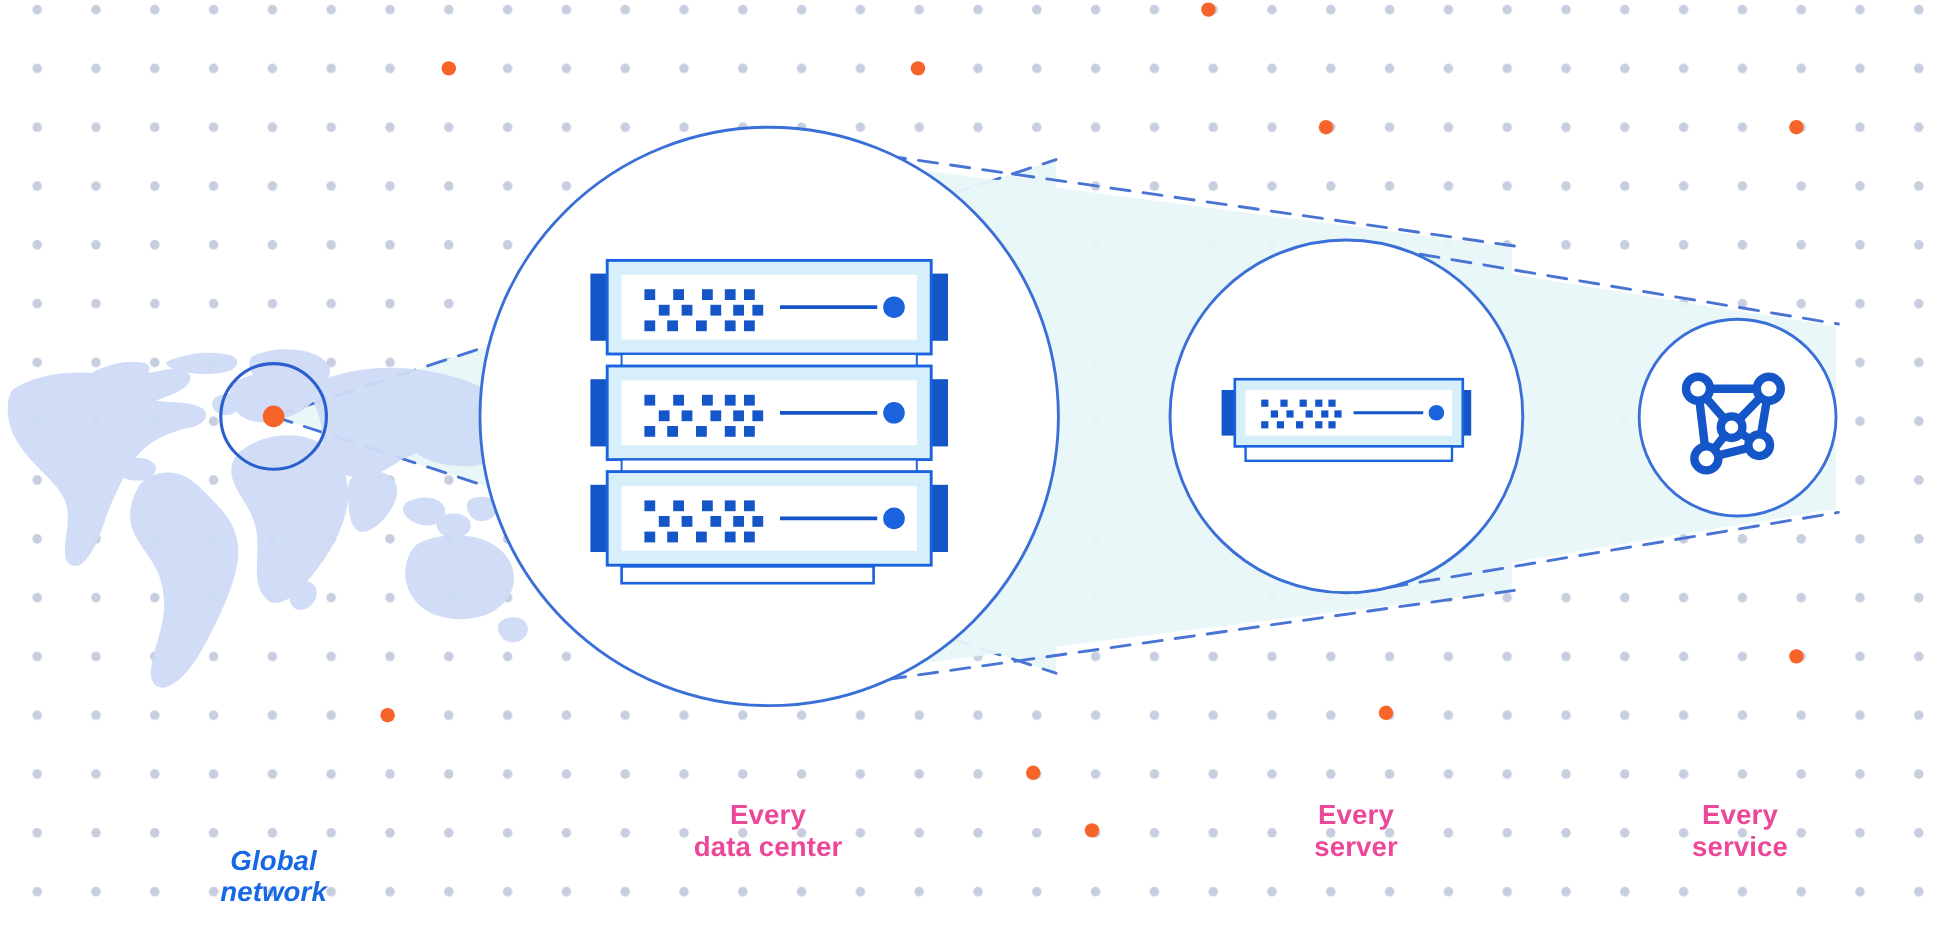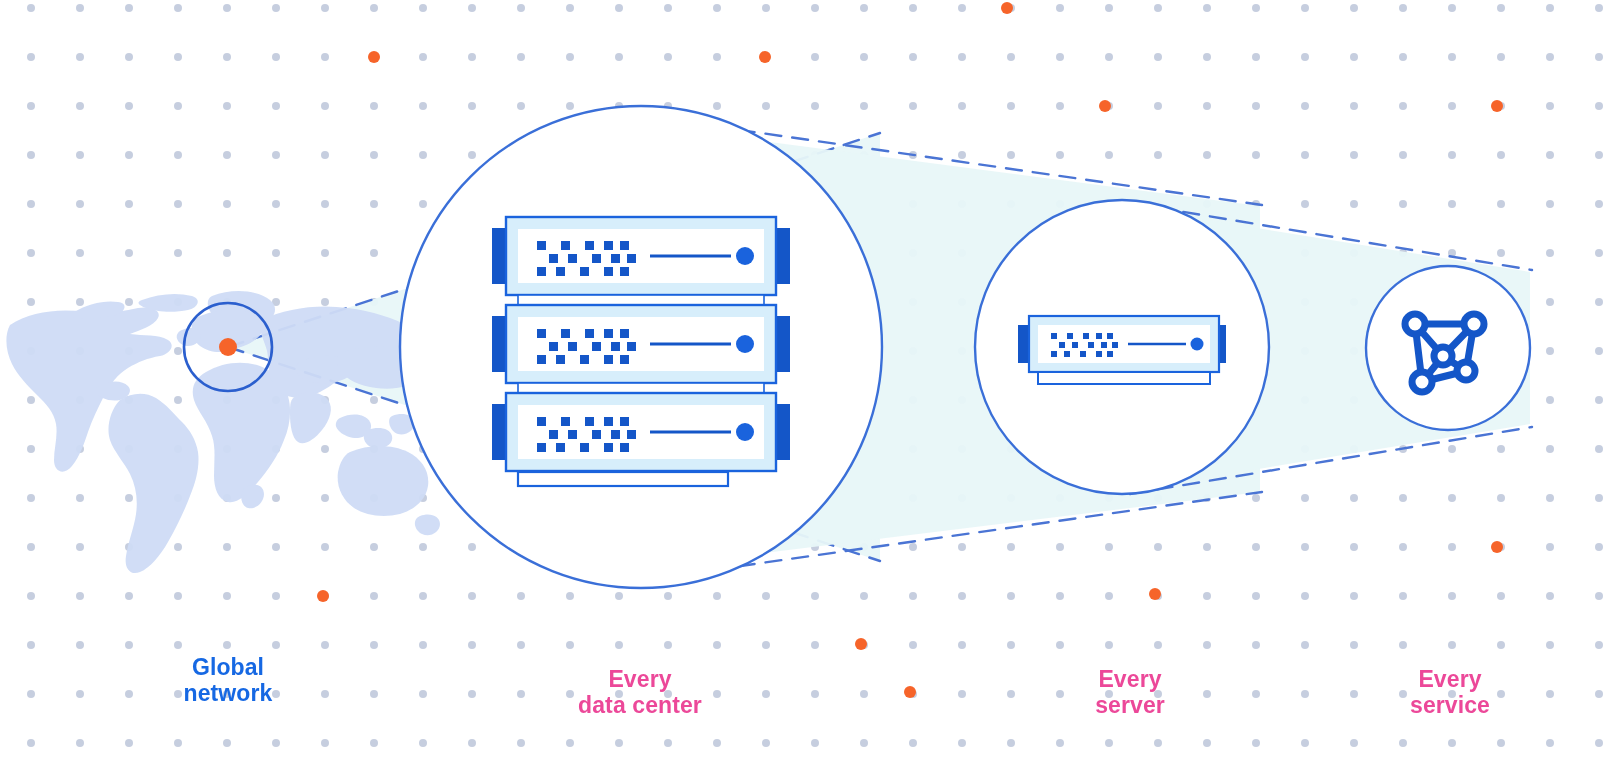--- a/index.html
+++ b/index.html
@@ -20,21 +20,21 @@
     font-size:23px;
     line-height:26px;
     font-weight:700;
     letter-spacing:.1px;
     white-space:pre-line;
     font-family:"Liberation Sans", sans-serif;
   }
   .lbl.dark{color:#ec4899;}
   .lbl.accent{color:#1668e3;}
 
-  #lbl-global{left:118px;top:654px;width:220px;}
+  #lbl-global{left:118px;top:704px;width:220px;font-style:italic;}
   #lbl-dc{left:530px;top:666px;width:220px;}
   #lbl-server{left:1020px;top:666px;width:220px;}
   #lbl-service{left:1340px;top:666px;width:220px;}
 </style>
 </head>
 <body>
 
 <div id="stage">
 <svg viewBox="0 0 1620 782" xmlns="http://www.w3.org/2000/svg" aria-hidden="true">
   <defs>

